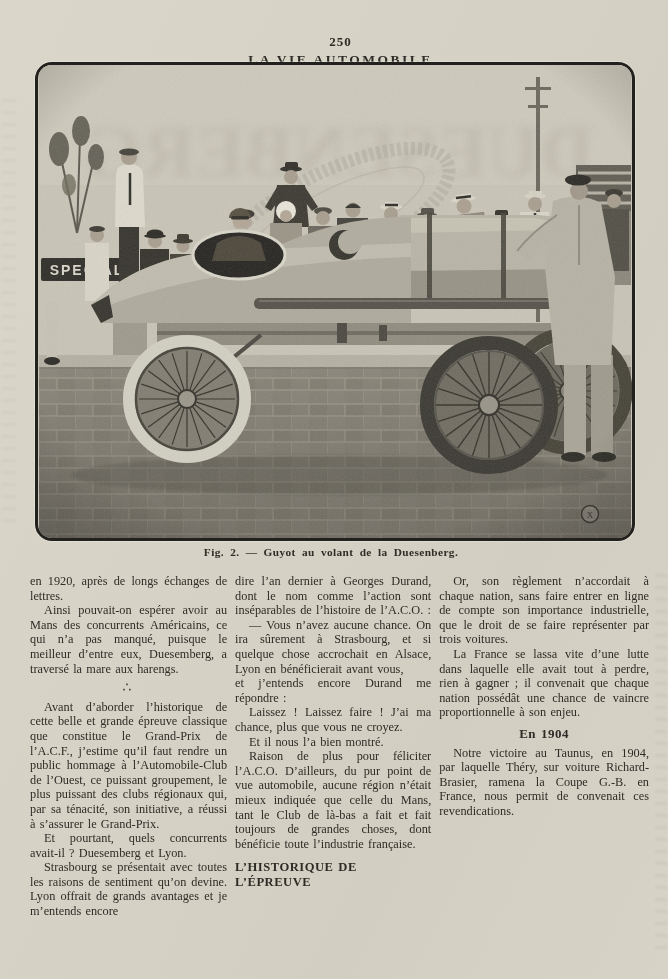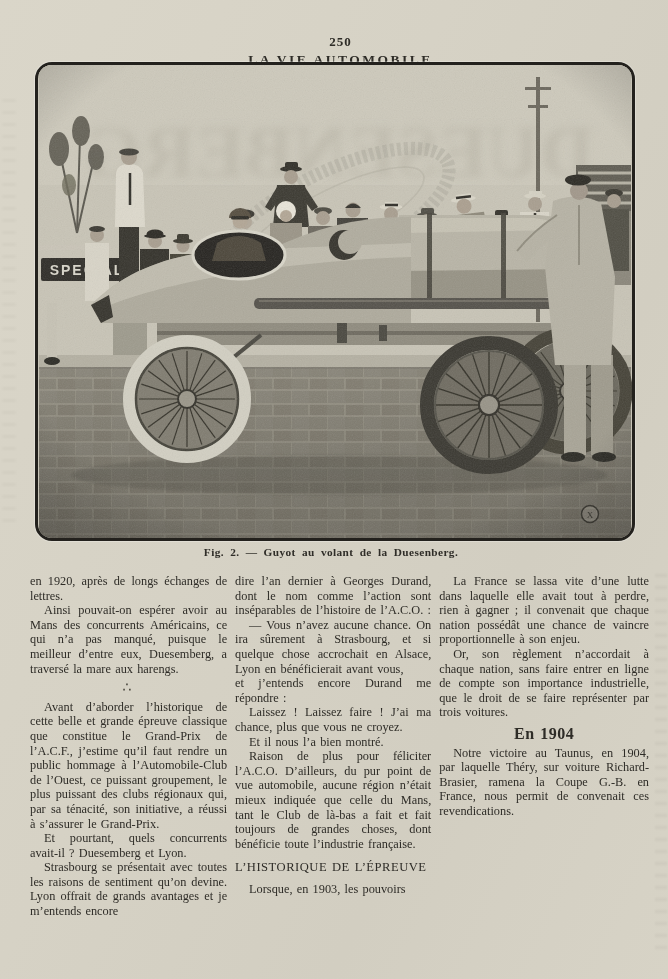--- a/index.html
+++ b/index.html
@@ -25,22 +25,22 @@
   .caption{position:absolute;top:546px;left:0;right:6px;text-align:center;
     font-size:11.3px;font-weight:600;letter-spacing:.4px;word-spacing:3px;color:#2f2d28;}
   
   .cols{position:absolute;top:574px;left:30px;right:19px;display:flex;gap:8px;}
   .col{font-size:12.3px;line-height:14.6px;text-align:justify;word-spacing:1.2px;}
   .col-l{width:202px;} .col-m{width:201px;} .col-r{width:215px;}
   .col p{margin:0;}
   .ind{text-indent:14px;}
   .ital{}
   .asterism{text-align:center;font-size:14px;letter-spacing:3px;margin:5px 0 4px;color:#3a382f;}
-  .subhead{font-weight:normal;font-size:12.6px;letter-spacing:.5px;margin:9px 0 7px;text-align:left;}
-  .subhead-c{font-weight:bold;font-size:16px;text-align:center;margin:7px 0 4px;letter-spacing:.5px;}
+  .subhead{font-weight:bold;font-size:12.6px;letter-spacing:.5px;margin:9px 0 7px;text-align:left;}
+  .subhead-c{font-weight:bold;font-size:13px;text-align:center;margin:7px 0 4px;letter-spacing:.5px;}
   
   .ghost-margin{position:absolute;pointer-events:none;opacity:.45;filter:blur(1px);
     background:repeating-linear-gradient(180deg,transparent 0 9px,rgba(90,86,76,.14) 9px 12px);}
   .gm-r{right:1px;top:565px;width:12px;height:390px;}
   .gm-l{left:2px;top:90px;width:14px;height:440px;opacity:.3;}
 </style>
 </head>
 <body>
 
 <div class="pg-header">
@@ -352,24 +352,23 @@
     <p class="ind">Strasbourg se présentait avec toutes les raisons de sentiment qu’on devine. Lyon offrait de grands avantages et je m’entends encore</p>
   </div>
   <div class="col col-m">
     <p>dire l’an dernier à Georges Durand, dont le nom comme l’action sont inséparables de l’histoire de l’A.C.O. :</p>
     <p class="ind ital">— Vous n’avez aucune chance. On ira sûrement à Strasbourg, et si quelque chose accrochait en Alsace, Lyon en bénéficierait avant vous,</p>
     <p>et j’entends encore Durand me répondre :</p>
     <p class="ind ital">Laissez ! Laissez faire ! J’ai ma chance, plus que vous ne croyez.</p>
     <p class="ind">Et il nous l’a bien montré.</p>
     <p class="ind">Raison de plus pour féliciter l’A.C.O. D’ailleurs, du pur point de vue automobile, aucune région n’était mieux indiquée que celle du Mans, tant le Club de là-bas a fait et fait toujours de grandes choses, dont bénéficie toute l’industrie française.</p>
     <div class="subhead">L’HISTORIQUE DE L’ÉPREUVE</div>
-    <p class="ind">Lorsque, en 1903, les pouvoirs</p>
   </div>
   <div class="col col-r">
+    <p class="ind">Or, son règlement n’accordait à chaque nation, sans faire entrer en ligne de compte son importance industrielle, que le droit de se faire représenter par trois voitures.</p>
     <p class="ind">La France se lassa vite d’une lutte dans laquelle elle avait tout à perdre, rien à gagner ; il convenait que chaque nation possédât une chance de vaincre proportionnelle à son enjeu.</p>
-    <p class="ind">Or, son règlement n’accordait à chaque nation, sans faire entrer en ligne de compte son importance industrielle, que le droit de se faire représenter par trois voitures.</p>
     <div class="subhead-c">En 1904</div>
     <p class="ind">Notre victoire au Taunus, en 1904, par laquelle Théry, sur voiture Richard-Brasier, ramena la Coupe G.-B. en France, nous permit de convenait ces revendications.</p>
   </div>
 </div>
 
 <div class="ghost-margin gm-r"></div>
 <div class="ghost-margin gm-l"></div>
 
 </body></html>

